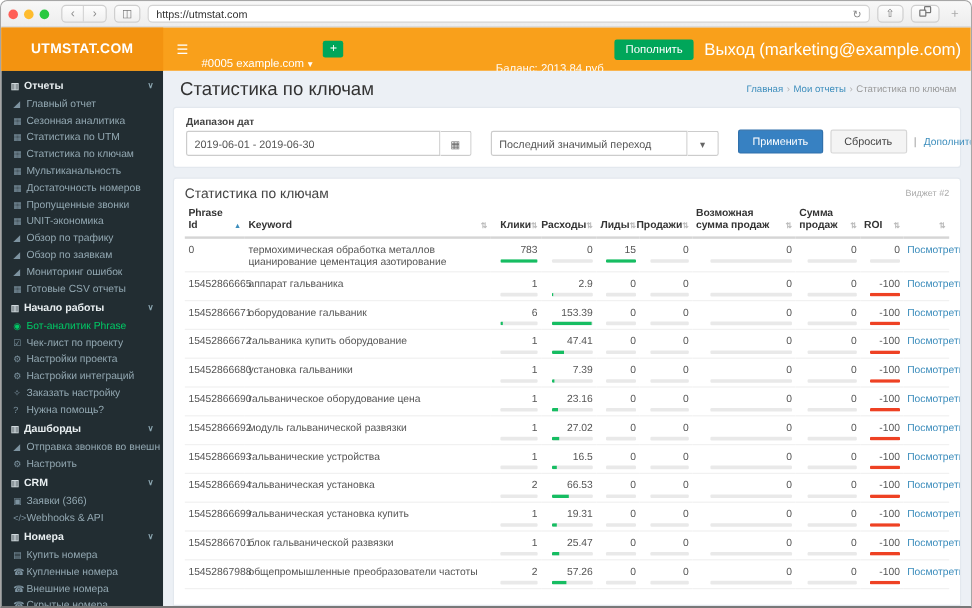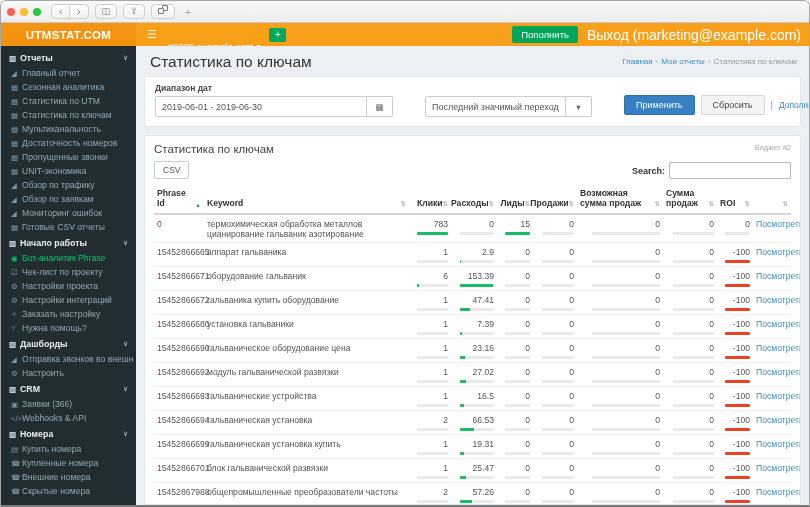--- a/index.html
+++ b/index.html
@@ -23,21 +23,21 @@
   .urlbar { flex:1; height:15px; background:#fff; border:1px solid #d4d4d4; border-radius:4px;
             display:flex; align-items:center; padding:0 6px; }
   .urlbar .url { font-size:9px; color:#333; flex:1; }
   .urlbar .reload { font-size:9px; color:#888; }
   .tabs-ico { position:relative; width:10px; height:9px; display:inline-block; }
   .tabs-ico i { position:absolute; width:6px; height:6px; border:1px solid #777; border-radius:1px; background:#f6f6f6; }
   .tabs-ico i:first-child { right:0; top:0; } .tabs-ico i:last-child { left:0; bottom:0; }
   .newtab { color:#aaa; font-size:11px; padding:0 4px; }
 
   
-  .navbar { height:23px; flex:none; background:#f9a01b; display:flex; align-items:center; color:#fff; }
+  .navbar { height:36px; flex:none; background:#f9a01b; display:flex; align-items:center; color:#fff; }
   .brand { width:135px; flex:none; background:#f39310; height:100%; display:flex; align-items:center;
            justify-content:center; font-size:11.5px; font-weight:bold; letter-spacing:.3px; }
   .nav-ham { padding:0 11px; font-size:11px; }
   .nav-project { font-size:9.5px; display:flex; align-items:center; gap:3px;margin-top:24px; }
   .nav-project .caret { font-size:8px; }
   .nav-add { margin-left:9px; background:#00a65a; border-radius:2px; width:17px; height:14px;
              display:flex; align-items:center; justify-content:center; font-size:10px; line-height:1; }
   .nav-right { margin-left:auto; display:flex; align-items:center; gap:9px; padding-right:8px; }
   .nav-balance { font-size:9.5px; color:rgba(255,255,255,.95);margin-top:32px; }
   .btn-topup { background:#00a65a; color:#fff; font-size:9.5px; padding:3px 9px; border-radius:2px; border:none; }
@@ -56,28 +56,28 @@
   .content { flex:1; background:#ecf0f5; overflow:hidden; display:flex; flex-direction:column; }
   .content-header { display:flex; justify-content:space-between; align-items:flex-start; padding:7px 12px 5px 14px; flex:none; }
   .page-title { font-size:15.5px; font-weight:400; color:#333; }
   .breadcrumb { font-size:8px; color:#999; margin-top:4px; }
   .breadcrumb a { color:#3c8dbc; text-decoration:none; }
   .breadcrumb .sep { color:#b5b5b5; margin:0 3px; }
   .breadcrumb .active { color:#999; }
 
   
   .filter-panel { background:#fff; margin:0 8px; border:1px solid #e3e8ee; border-radius:3px;
-                  padding:6px 10px 9px; display:flex; gap:32px; align-items:flex-end; flex:none; }
+                  padding:6px 10px 9px; display:flex; gap:16px; align-items:flex-end; flex:none; }
   .fg label { display:block; font-size:8.5px; font-weight:bold; color:#444; margin-bottom:3px; }
   .input-group { display:flex; }
   .ctl { height:21px; border:1px solid #ccc; font-size:9px; color:#555; padding:0 6px;
          display:flex; align-items:center; background:#fff; }
   .date-input { width:212px; border-radius:2px 0 0 2px; }
   .addon { width:26px; justify-content:center; border-left:0; border-radius:0 2px 2px 0; color:#666; font-size:8.5px; }
-  .attr-select { width:141px; border-radius:2px 0 0 2px; }
+  .attr-select { width:164px; border-radius:2px 0 0 2px; }
   .filter-actions { display:flex; align-items:center; gap:6px; padding-bottom:2px; }
   .btn-primary { background:#3781c2; color:#fff; border:1px solid #3070ab; font-size:9px; padding:4px 11px; border-radius:2px; }
   .btn-default { background:#f4f4f4; color:#444; border:1px solid #d6d6d6; font-size:9px; padding:4px 11px; border-radius:2px; }
   .pipe { color:#999; font-size:9px; }
   .more-link { color:#3c8dbc; font-size:8.5px; text-decoration:none; }
 
   
   .table-panel { background:#fff; margin:8px 8px 0; border:1px solid #e3e8ee; border-radius:3px 3px 0 0;
                  padding:7px 9px 0; flex:1; overflow:hidden; }
   .panel-head { display:flex; justify-content:space-between; align-items:flex-start; }
@@ -115,20 +115,24 @@
     <div class="lights">
       <span class="light red"></span>
       <span class="light yellow"></span>
       <span class="light green"></span>
     </div>
     <div class="seg">
       <span>‹</span>
       <span>›</span>
     </div>
     <span class="tbtn">◫</span>
+    <div class="urlbar">
+      <span class="url">https://utmstat.com</span>
+      <span class="reload">↻</span>
+    </div>
     <span class="tbtn">⇧</span>
     <span class="tbtn"><span class="tabs-ico"><i></i><i></i></span></span>
     <span class="newtab">+</span>
   </div>
 
   <div class="navbar">
     <div class="brand">UTMSTAT.COM</div>
     <span class="nav-ham">☰</span>
     <span class="nav-project">
       <span>#0005 example.com</span>
@@ -301,27 +305,20 @@
           <button class="btn-default">Сбросить</button>
           <span class="pipe">|</span>
           <a class="more-link">Дополнительно</a>
         </div>
       </section>
 
       <section class="table-panel">
         <div class="panel-head">
           <span class="panel-title">Статистика по ключам</span>
           <span class="widget-badge">Виджет #2</span>
-        </div>
-        <div class="panel-toolbar">
-          <button class="btn-csv">CSV</button>
-          <div class="search">
-            <span>Search:</span>
-            <input style="">
-          </div>
         </div>
         <table>
           <colgroup>
             <col style="width:50px">
               <col style="width:205px">
               <col style="width:42px">
               <col style="width:46px">
             <col style="width:36px">
               <col style="width:44px">
               <col style="width:86px">
@@ -389,21 +386,21 @@
                   <div class="thwrap right">
                     <span></span>
                     <span class="sort">⇅</span>
                   </div>
                 </th>
               </tr>
             </thead>
           <tbody id="tbody">
               <tr>
                 <td class="tid">0</td>
-                <td class="kw">термохимическая обработка металлов цианирование гальваник азотирование</td>
+                <td class="kw">термохимическая обработка металлов цианирование цементация азотирование</td>
                 <td class="num">
                   <div>783</div>
                   <div class="bar ">
                     <i style="width: 100%;"></i>
                   </div>
                 </td>
                 <td class="num">
                   <div>0</div>
                   <div class="bar "></div>
                 </td>

